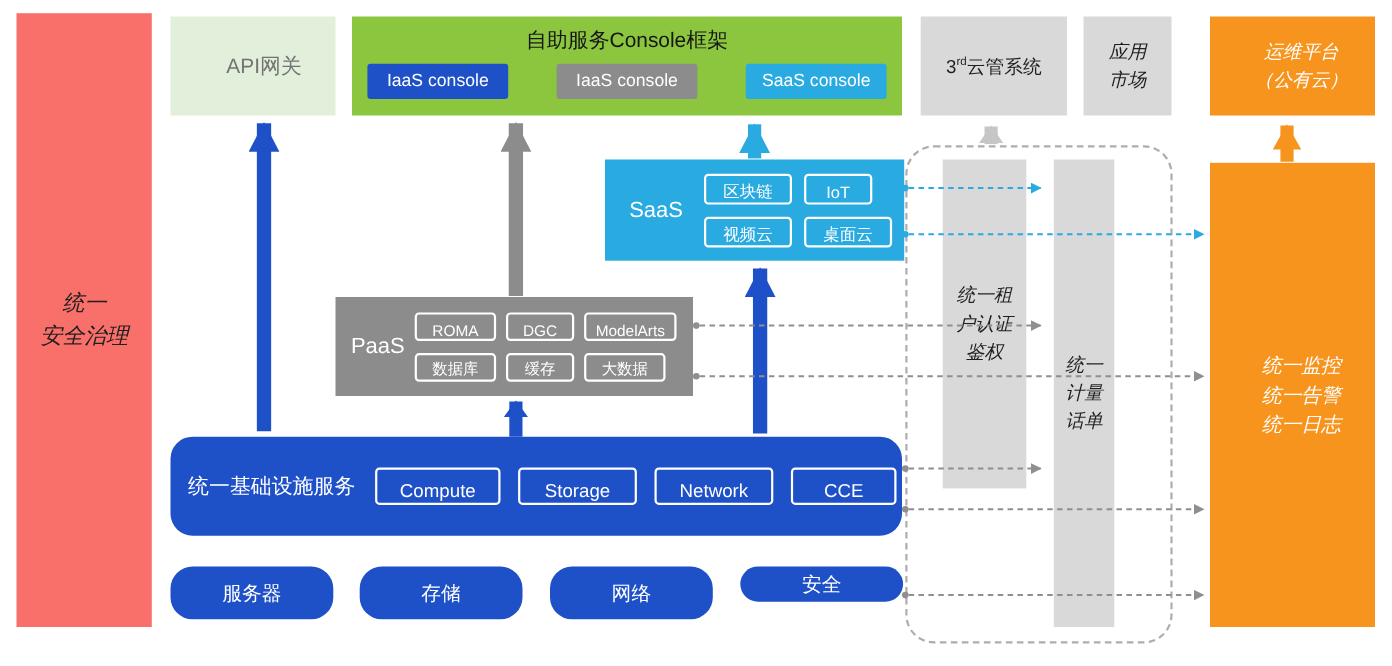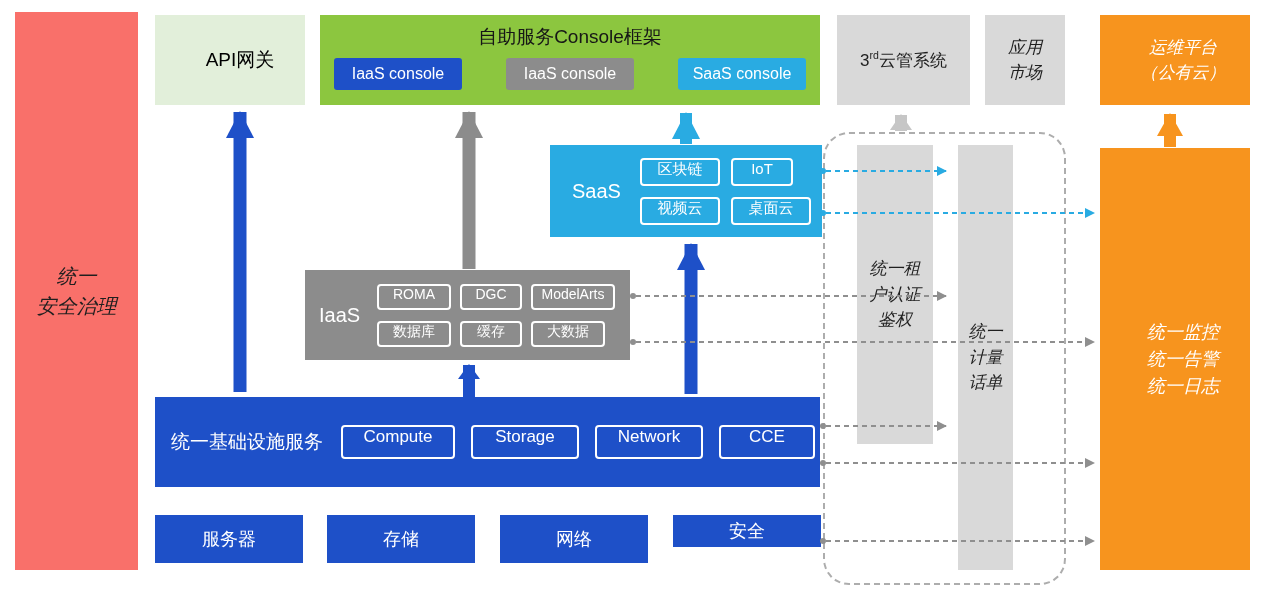--- a/index.html
+++ b/index.html
@@ -1,27 +1,27 @@
 <!DOCTYPE html>
 <html><head>
 <meta charset="utf-8">
 <style>
   html,body{margin:0;padding:0;background:#ffffff;}
   .canvas{position:relative;width:1265px;height:605px;background:#fff;font-family:"Liberation Sans",sans-serif;overflow:hidden;}
   .box{position:absolute;display:flex;align-items:center;justify-content:center;text-align:center;box-sizing:border-box;}
   .pre{white-space:pre-line;line-height:1.5;font-style:italic;}
   .red{background:#F9706A;color:#1f1f1f;}
-  .lgreen{background:#E2EFDA;color:#000000;padding-left:20px;}
+  .lgreen{background:#E2EFDA;color:#737373;padding-left:20px;}
   .green{background:#8CC63F;color:#161616;}
-  .bluebg{background:#1E50C8;color:#fff;}
+  .bluebg{background:#1E50C8;color:#fff;border-radius:20px;}
   .graybg{background:#8C8C8C;color:#fff;}
   .lgray{background:#D9D9D9;color:#1f1f1f;}
   .cyanbg{background:#29ABE2;color:#fff;}
   .orangebg{background:#F7941E;color:#fff;padding-left:16px;}
-  .chip{border:2px solid #fff;border-radius:4px;color:#fff;display:flex;align-items:flex-start;justify-content:center;box-sizing:border-box;}
+  .chip{border:2px solid #fff;border-radius:4px;color:#fff;display:flex;align-items:flex-end;justify-content:center;box-sizing:border-box;}
   .solidchip{border:none;border-radius:3px;display:flex;align-items:center;justify-content:center;box-sizing:border-box;}
   .dashedbox{position:absolute;border:2px dashed #ADADAD;border-radius:26px;box-sizing:border-box;background:transparent;}
   .overlay{position:absolute;left:0;top:0;pointer-events:none;}
   sup{font-size:0.62em;}
 </style>
 </head>
 <body>
 
 <div class="canvas">
 
@@ -79,21 +79,21 @@
             <span>视频云</span>
           </div>
         <div class="chip" style="width:80px;height:28px;font-size:15px">
             <span>桌面云</span>
           </div>
       </div>
     </div>
   </div>
 
   <div class="box graybg" style="left:305px;top:270px;width:325px;height:90px;justify-content:flex-start;padding-left:14px">
-    <div style="font-size:20px;width:58px;text-align:left">IaaS</div>
+    <div style="font-size:20px;width:58px;text-align:left">PaaS</div>
     <div style="display:flex;flex-direction:column;gap:11px">
       <div style="display:flex;gap:9px">
         <div class="chip" style="width:74px;height:26px;font-size:14px">
             <span>ROMA</span>
           </div>
         <div class="chip" style="width:62px;height:26px;font-size:14px">
             <span>DGC</span>
           </div>
         <div class="chip" style="width:84px;height:26px;font-size:14px">
             <span>ModelArts</span>

